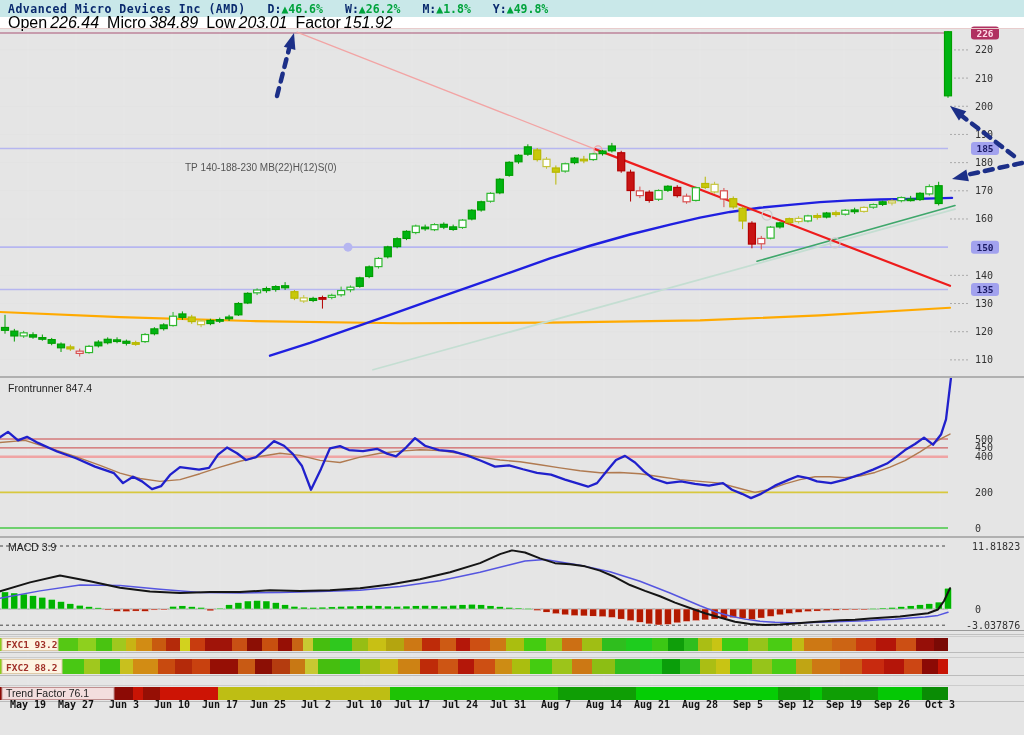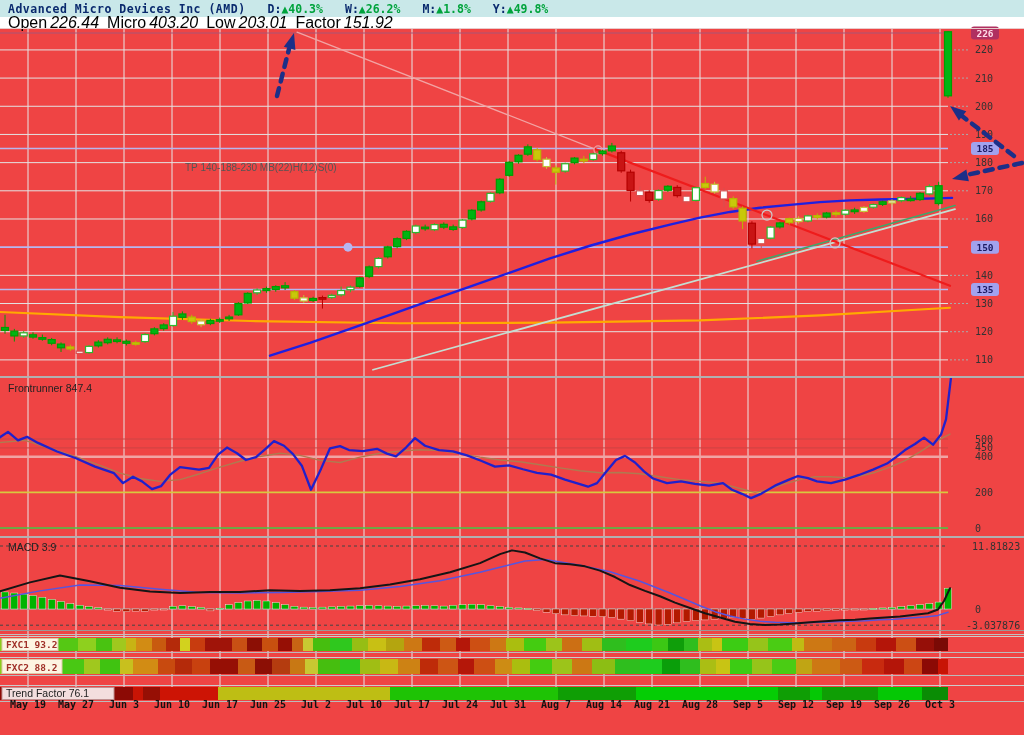--- a/index.html
+++ b/index.html
@@ -1,16 +1,16 @@
 <!DOCTYPE html>
 <html><head>
 <meta charset="utf-8">
 <style>
   html,body{margin:0;padding:0;background:#fff;}
-  #stage{position:relative;width:1024px;height:735px;background:#ef4444;overflow:hidden;
+  #stage{position:relative;width:1024px;height:735px;background:#e5e5e5;overflow:hidden;
          font-family:"Liberation Sans",sans-serif;}
   #hdr{position:absolute;left:0;top:0;width:1024px;height:17px;background:#c9e8e9;
        border-bottom:1px solid #a8d2d4;display:flex;align-items:center;
        font-family:"DejaVu Sans Mono",monospace;font-size:11.5px;font-weight:bold;}
   #hdr .ttl{color:#0a2a6e;margin-left:8px;letter-spacing:0.5px;}
   #hdr .stat{margin-left:22px;}
   #hdr .sl{color:#0a2a6e;}
   #hdr .sv{color:#00a33c;}
   #ohlc{position:absolute;left:0;top:17px;width:1024px;height:12px;background:#fff;
         font-size:16px;color:#000;display:flex;align-items:center;}
@@ -23,30 +23,30 @@
   .tp{font-family:"Liberation Sans",sans-serif;font-size:10px;fill:#555;}
   .dt{font-size:10px;font-weight:bold;fill:#111;}
   .striplbl{font-size:9.5px;font-weight:bold;fill:#a03028;}
 </style>
 </head>
 <body>
 
 <div id="stage">
   <div id="hdr">
     <span class="ttl">Advanced Micro Devices Inc (AMD)</span>
-    <span class="stat"><span class="sl">D:</span><span class="sv">▲40.3%</span></span>
+    <span class="stat"><span class="sl">D:</span><span class="sv">▲46.6%</span></span>
     <span class="stat"><span class="sl">W:</span><span class="sv">▲26.2%</span></span>
     <span class="stat"><span class="sl">M:</span><span class="sv">▲1.8%</span></span>
     <span class="stat"><span class="sl">Y:</span><span class="sv">▲49.8%</span></span>
   </div>
   <div id="ohlc">
     <span>Open</span>
       <span class="v">226.44</span>
     <span>Micro</span>
-      <span class="v">403.20</span>
+      <span class="v">384.89</span>
     <span>Low</span>
       <span class="v">203.01</span>
     <span>Factor</span>
       <span class="v">151.92</span>
   </div>
   <svg id="chart" width="1024" height="735" style="position:absolute;left:0;top:0;">
       <g>
         <line x1="28" y1="28" x2="28" y2="700" stroke="#e7e7e7" stroke-width="1"></line>
         <line x1="76" y1="28" x2="76" y2="700" stroke="#e7e7e7" stroke-width="1"></line>
         <line x1="124" y1="28" x2="124" y2="700" stroke="#e7e7e7" stroke-width="1"></line>

